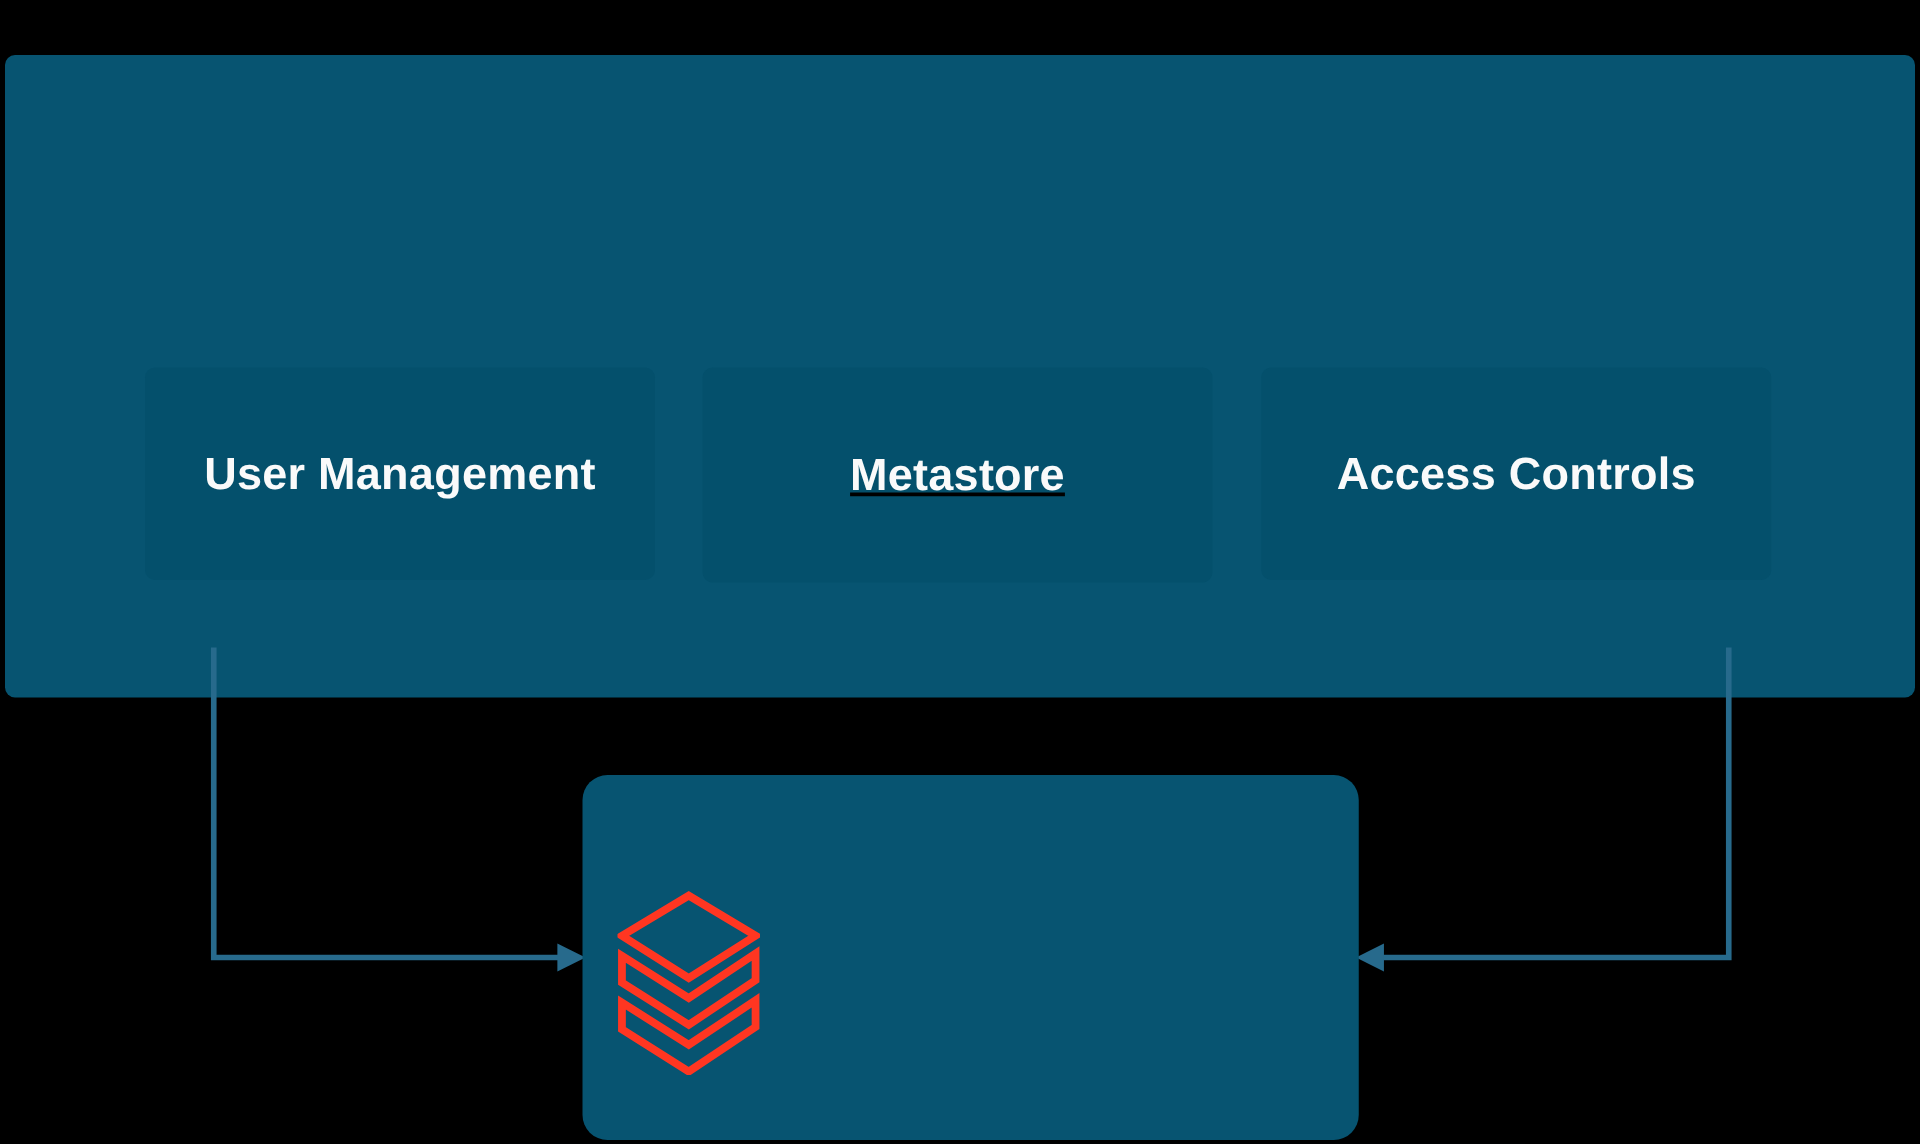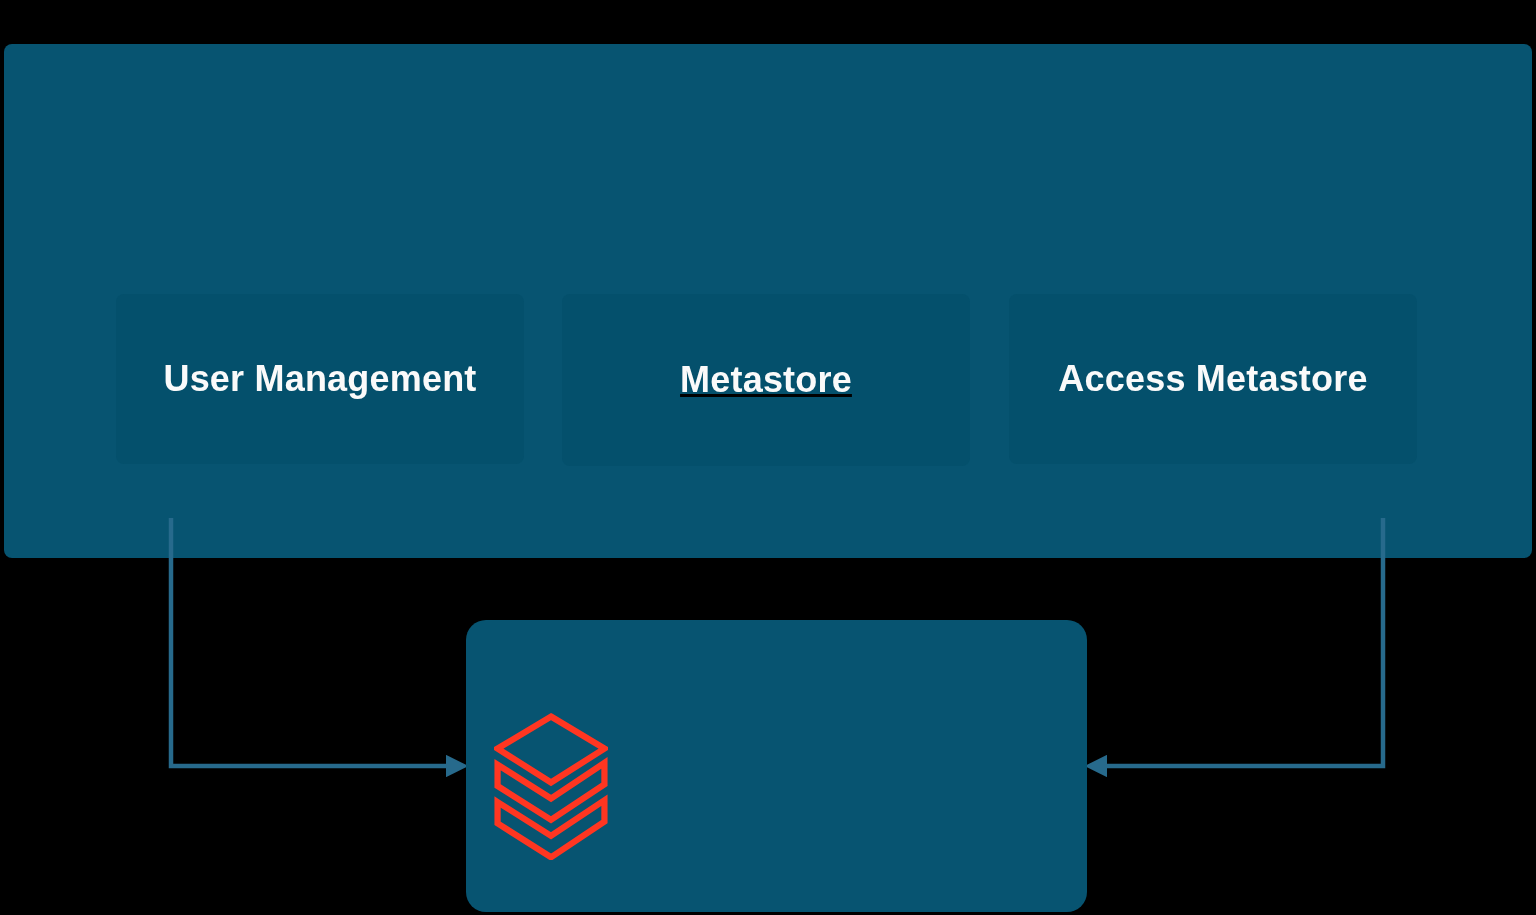--- a/index.html
+++ b/index.html
@@ -62,21 +62,21 @@
 <div class="canvas">
 
   <div class="panel panel-unity">
     <div class="component-box component-user">
       <span class="component-label">User Management</span>
     </div>
     <div class="component-box component-meta">
       <span class="component-label">Metastore</span>
     </div>
     <div class="component-box component-access">
-      <span class="component-label">Access Metastore</span>
+      <span class="component-label">Access Controls</span>
     </div>
   </div>
 
   <svg class="arrows-overlay" viewBox="0 0 1536 915" xmlns="http://www.w3.org/2000/svg">
     <defs>
       <marker id="arrowhead" viewBox="0 0 10 10" refX="0.5" refY="5" markerWidth="5" markerHeight="5" orient="auto">
         <path d="M0,0 L10,5 L0,10 Z" fill="#276A8C"></path>
       </marker>
     </defs>
     <path d="M171,518 L171,766 L447,766" fill="none" stroke="#276A8C" stroke-width="4.5" marker-end="url(#arrowhead)"></path>

